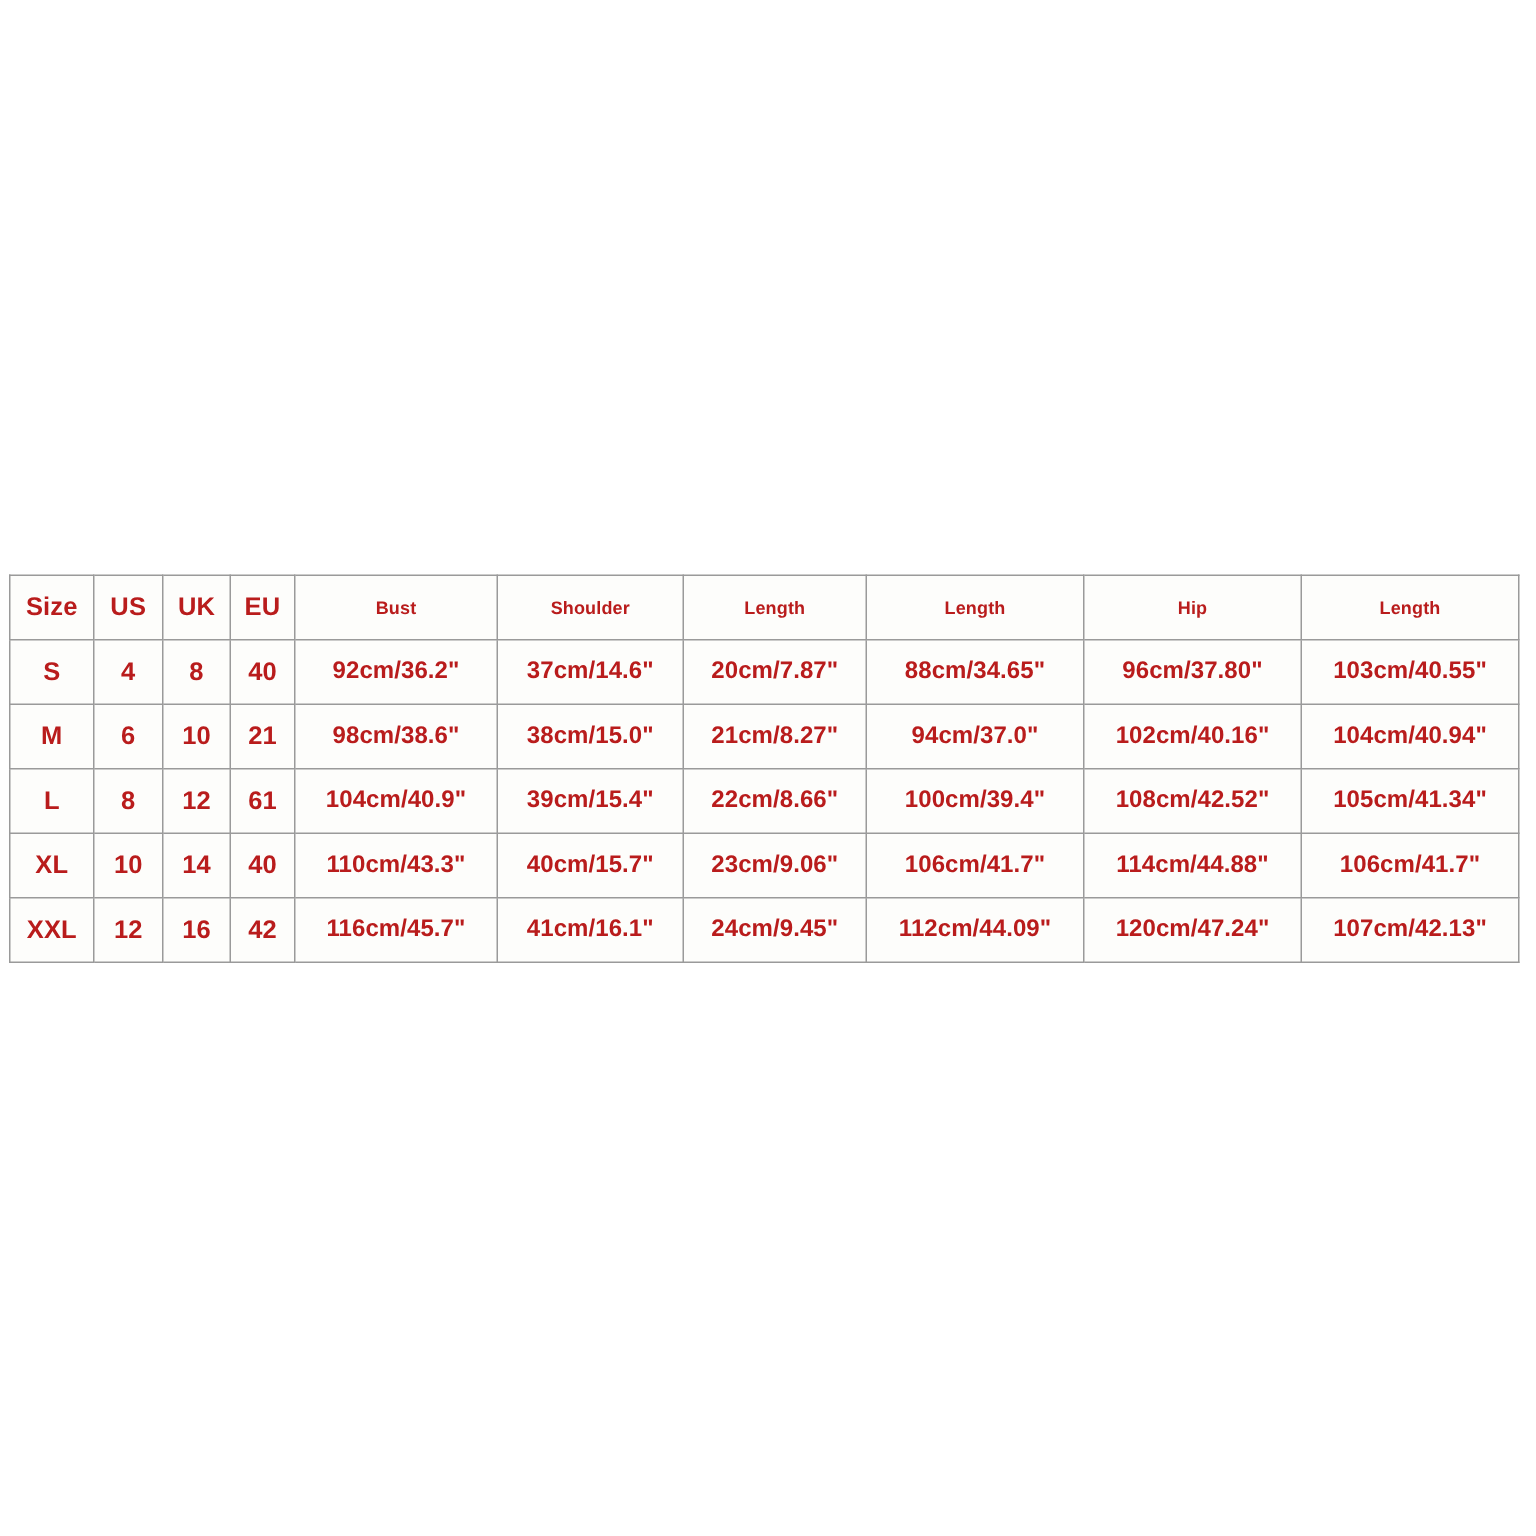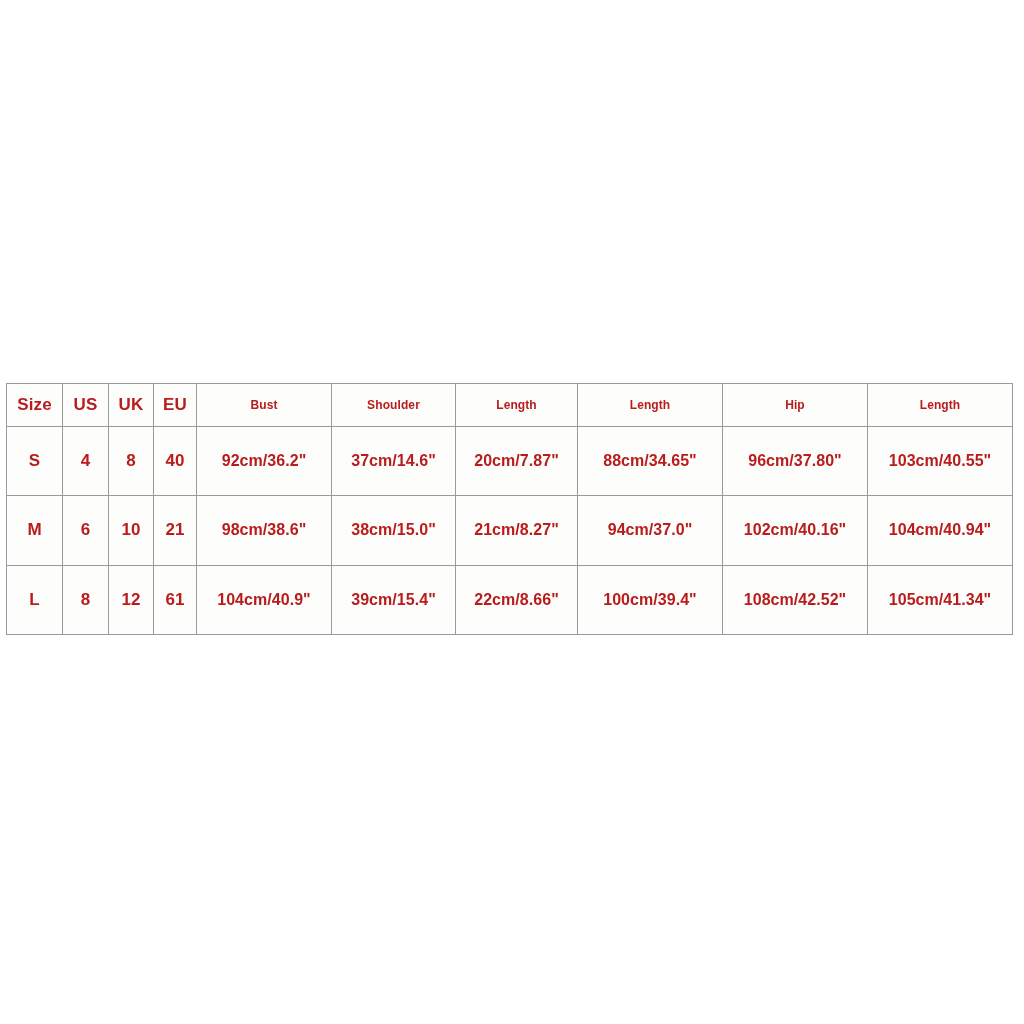--- a/index.html
+++ b/index.html
@@ -138,15 +138,39 @@
         <td class="c-us">8</td>
         <td class="c-uk">12</td>
         <td class="c-eu">61</td>
         <td class="c-bust">104cm/40.9"</td>
         <td class="c-shoulder">39cm/15.4"</td>
         <td class="c-sleeve">22cm/8.66"</td>
         <td class="c-waist">100cm/39.4"</td>
         <td class="c-hip">108cm/42.52"</td>
         <td class="c-length">105cm/41.34"</td>
       </tr>
+      <tr>
+        <td class="c-size">XL</td>
+        <td class="c-us">10</td>
+        <td class="c-uk">14</td>
+        <td class="c-eu">40</td>
+        <td class="c-bust">110cm/43.3"</td>
+        <td class="c-shoulder">40cm/15.7"</td>
+        <td class="c-sleeve">23cm/9.06"</td>
+        <td class="c-waist">106cm/41.7"</td>
+        <td class="c-hip">114cm/44.88"</td>
+        <td class="c-length">106cm/41.7"</td>
+      </tr>
+      <tr>
+        <td class="c-size">XXL</td>
+        <td class="c-us">12</td>
+        <td class="c-uk">16</td>
+        <td class="c-eu">42</td>
+        <td class="c-bust">116cm/45.7"</td>
+        <td class="c-shoulder">41cm/16.1"</td>
+        <td class="c-sleeve">24cm/9.45"</td>
+        <td class="c-waist">112cm/44.09"</td>
+        <td class="c-hip">120cm/47.24"</td>
+        <td class="c-length">107cm/42.13"</td>
+      </tr>
     </tbody>
   </table>
 </div>
 
 </body></html>

